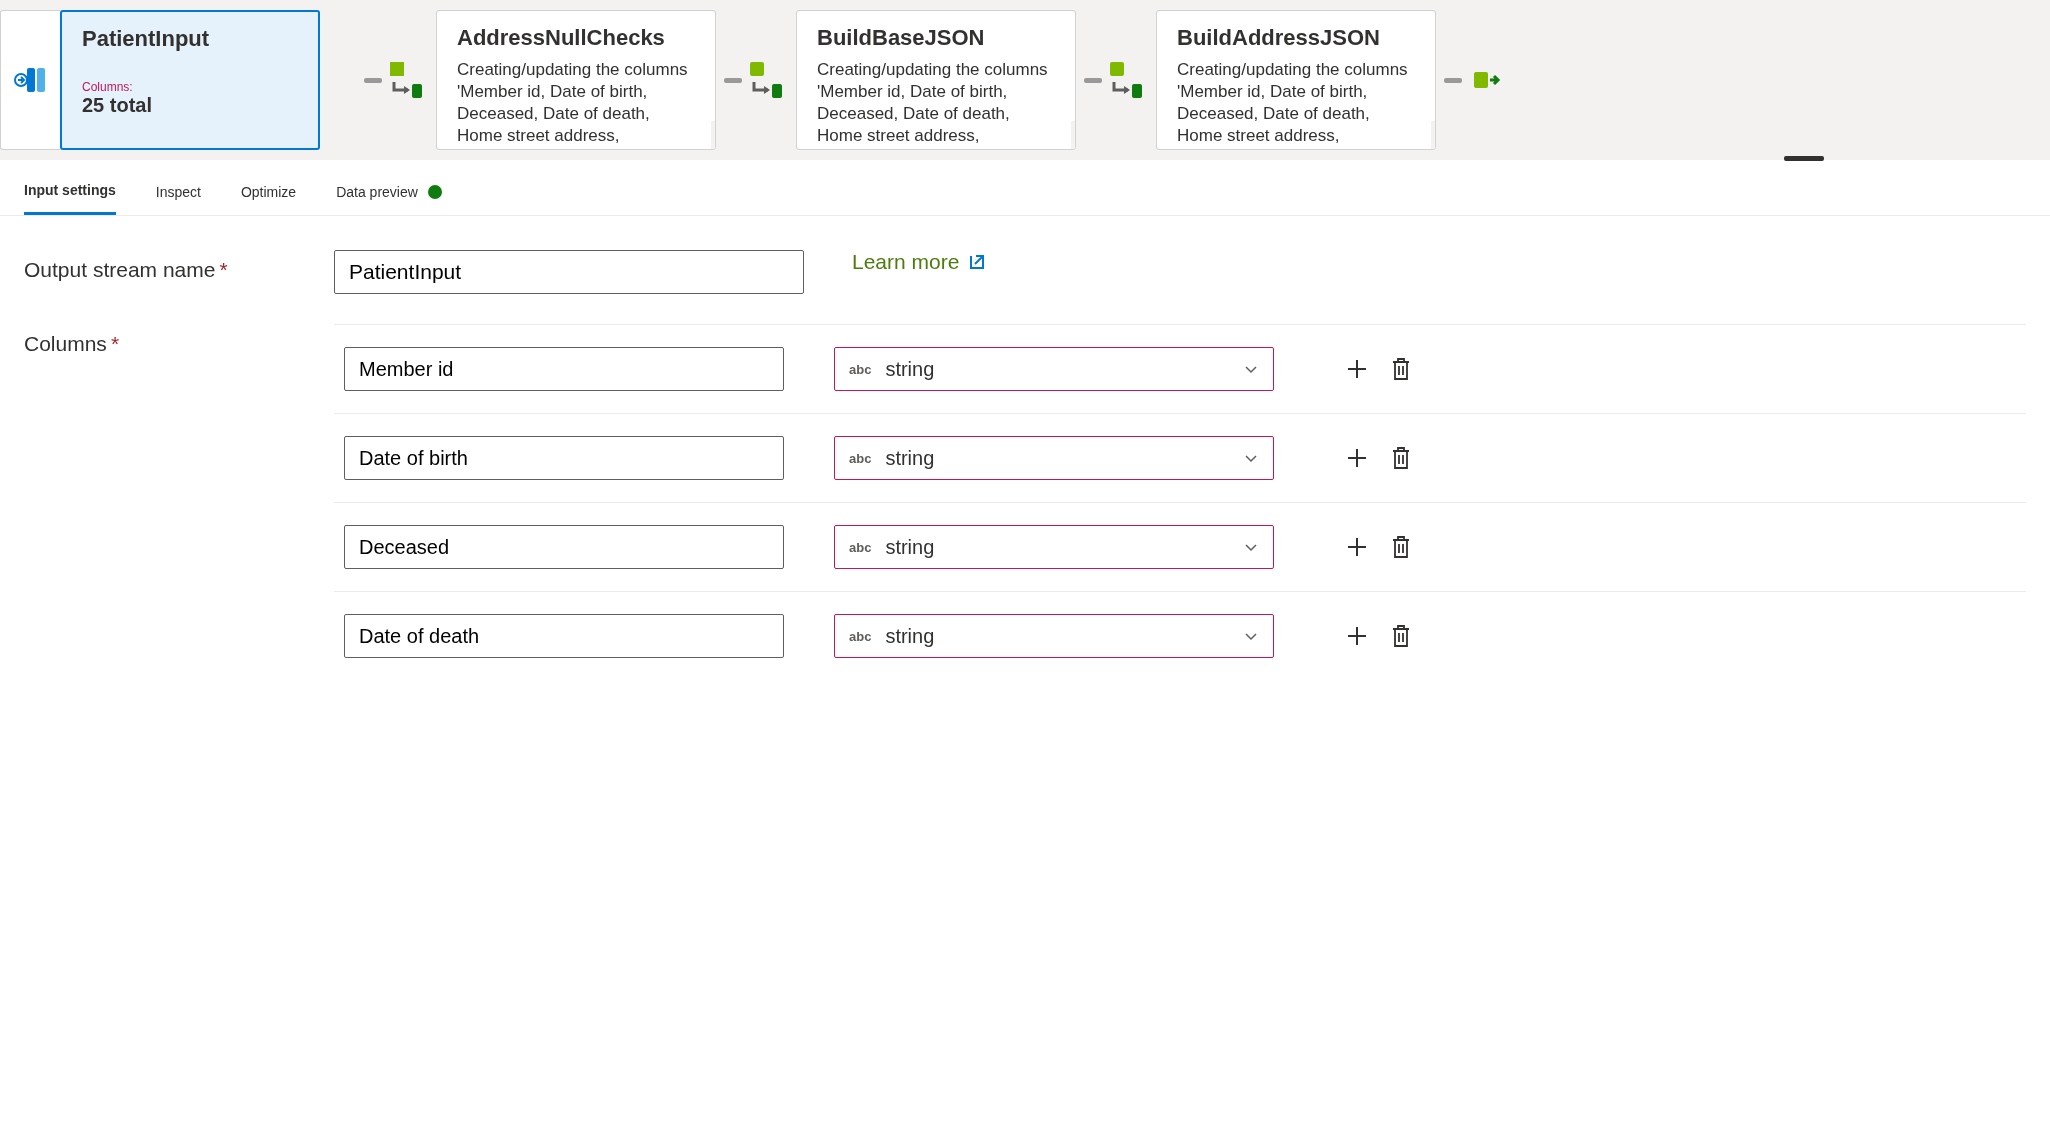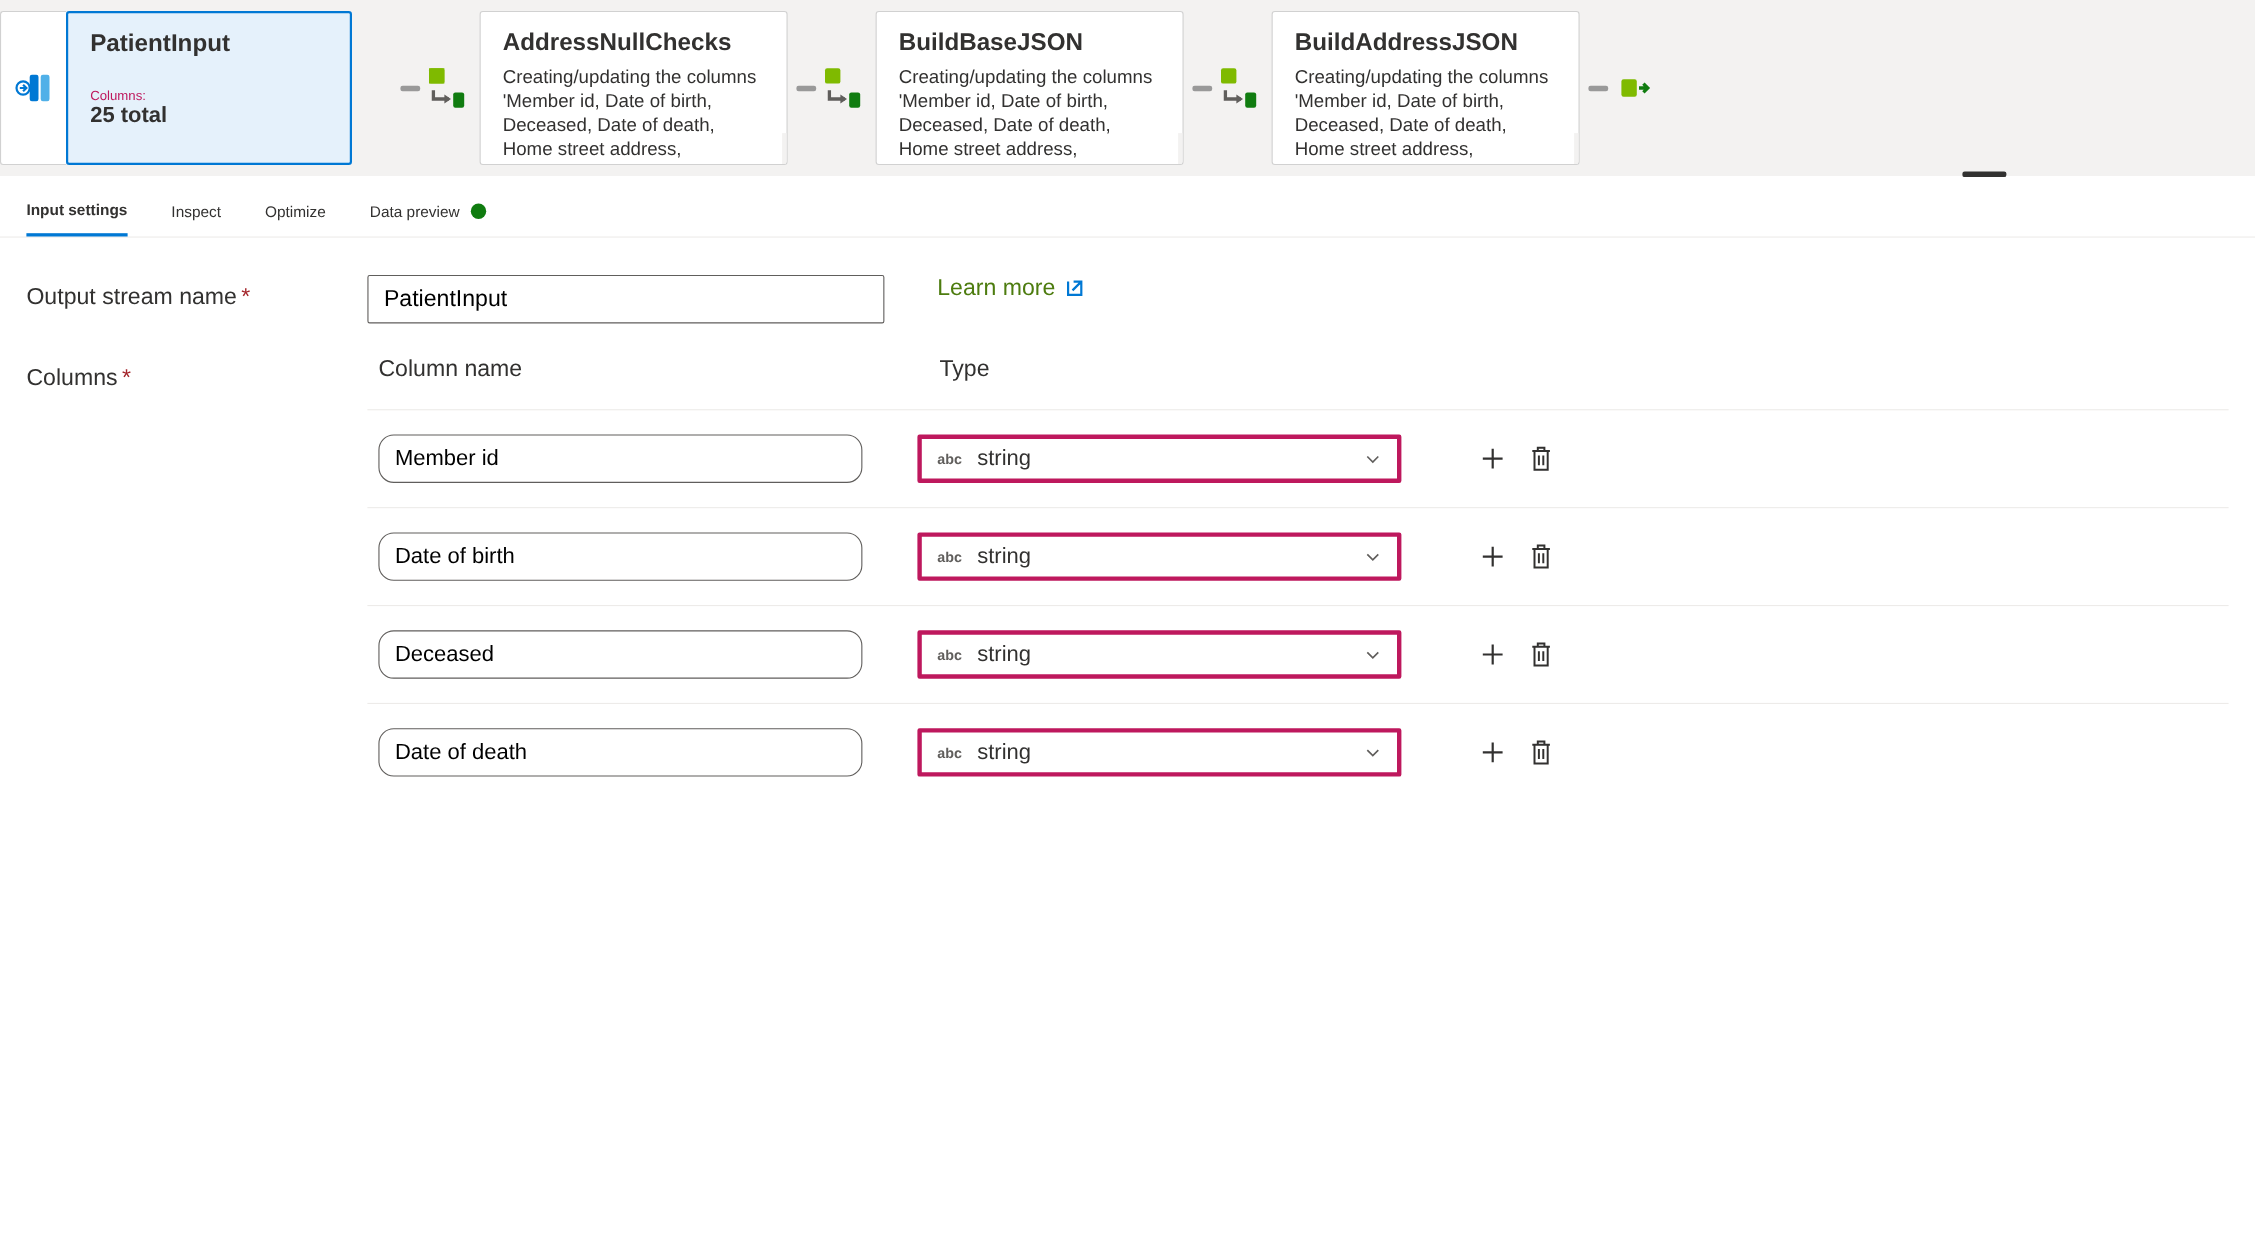--- a/index.html
+++ b/index.html
@@ -210,29 +210,29 @@
       display: flex;
       align-items: center;
       padding: 22px 0 22px 10px;
       border-top: 1px solid #edebe9;
       gap: 20px;
     }
     .col-name-input {
       width: 440px;
       height: 44px;
       border: 1px solid #605e5c;
-      border-radius: 14px;
+      border-radius: 2px;
       padding: 0 14px;
       font-size: 20px;
       font-family: inherit;
     }
     .type-select {
       width: 440px;
       height: 44px;
-      border: 4px solid #be185d;
+      border: 1px solid #be185d;
       border-radius: 2px;
       padding: 0 14px;
       font-size: 20px;
       font-family: inherit;
       display: flex;
       align-items: center;
       gap: 14px;
       position: relative;
       cursor: pointer;
       margin-left: 30px;
@@ -402,24 +402,20 @@
         <path d="M4 4 L4 16 L16 16 L16 11 M9 4 L16 4 L16 11 M16 4 L8 12" stroke="#0078d4" stroke-width="2" fill="none"></path>
       </svg>
     </a>
   </div>
 
   <div class="setting-row">
     <div class="setting-label">
       <span>Columns</span><span class="req">*</span>
     </div>
     <div class="columns-area">
-      <div class="col-header">
-        <div class="h-name">Column name</div>
-        <div>Type</div>
-      </div>
 
       <div id="rows-container">
   <div class="col-row">
     <input class="col-name-input" value="Member id" style="">
     <div class="type-select">
       <span class="abc-icon">abc</span>
       <span class="type-val">string</span>
       <svg class="chevron-down" width="16" height="16" viewBox="0 0 16 16">
         <path d="M3 6 L8 11 L13 6" stroke="#605e5c" stroke-width="1.5" fill="none"></path>
       </svg>

